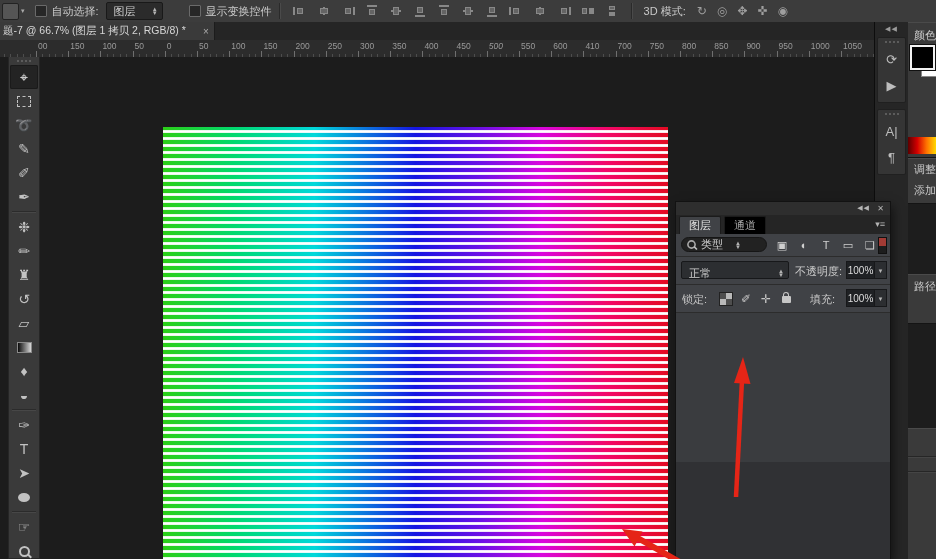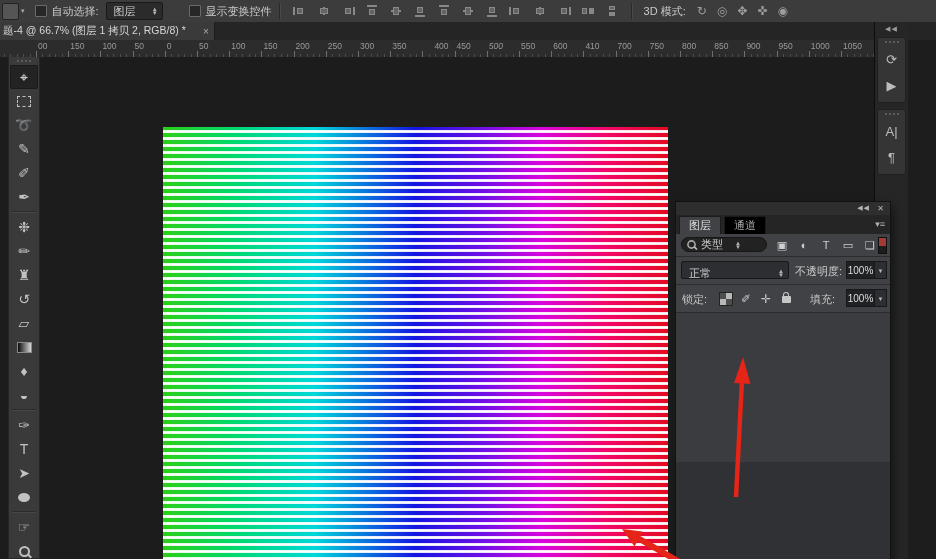--- a/index.html
+++ b/index.html
@@ -221,21 +221,21 @@
         <span class="g3d">↻</span>
         <span class="g3d">◎</span>
         <span class="g3d">✥</span>
         <span class="g3d">✜</span>
         <span class="g3d">◉</span>
       </span>
   </div>
 
   <div id="tabbar" class="abs">
     <div id="doctab">
-      <span class="ttl">题-4 @ 66.7% (图层 1 拷贝 2, RGB/8) *</span>
+      <span class="ttl">题-7 @ 66.7% (图层 1 拷贝 2, RGB/8) *</span>
       <span class="cls">×</span>
     </div>
   </div>
 
   <div id="ruler" class="abs">
       <div class="tick minor" style="left: 3.8px; height: 3px;"></div>
       <div class="tick minor" style="left: 10.2px; height: 3px;"></div>
       <div class="tick minor" style="left: 16.7px; height: 3px;"></div>
       <div class="tick minor" style="left: 23.1px; height: 3px;"></div>
       <div class="tick minor" style="left: 29.6px; height: 3px;"></div>
@@ -388,21 +388,21 @@
       <span class="rlabel" style="left: 263.4px;">150</span>
       <div class="tick" style="left: 293.6px; height: 6px;"></div>
       <span class="rlabel" style="left: 295.6px;">200</span>
       <div class="tick" style="left: 325.8px; height: 6px;"></div>
       <span class="rlabel" style="left: 327.8px;">250</span>
       <div class="tick" style="left: 358px; height: 6px;"></div>
       <span class="rlabel" style="left: 360px;">300</span>
       <div class="tick" style="left: 390.2px; height: 6px;"></div>
       <span class="rlabel" style="left: 392.2px;">350</span>
       <div class="tick" style="left: 422.4px; height: 6px;"></div>
-      <span class="rlabel" style="left: 424.4px; margin-left: 10px;">400</span>
+      <span class="rlabel" style="left: 424.4px;">400</span>
       <div class="tick" style="left: 454.6px; height: 6px;"></div>
       <span class="rlabel" style="left: 456.6px;">450</span>
       <div class="tick" style="left: 486.8px; height: 6px;"></div>
       <span class="rlabel" style="left: 488.8px; font-style: italic;">500</span>
       <div class="tick" style="left: 519px; height: 6px;"></div>
       <span class="rlabel" style="left: 521px;">550</span>
       <div class="tick" style="left: 551.2px; height: 6px;"></div>
       <span class="rlabel" style="left: 553.2px;">600</span>
       <div class="tick" style="left: 583.4px; height: 6px;"></div>
       <span class="rlabel" style="left: 585.4px;">410</span>
@@ -482,20 +482,39 @@
         <div class="dock-box">
           <div class="grip">
             <i></i>
           </div>
           <div class="dock-ic">A|</div>
           <div class="dock-ic">¶</div>
         </div>
       </div>
   </div>
 
+  <div id="sliver" class="abs">
+    <div class="sl-box" style="top:0;height:134px;">
+      <div class="sl-title">颜色</div>
+      <div class="bgsw"></div>
+      <div class="fgsw"></div>
+      <div class="ramp"></div>
+    </div>
+    <div class="sl-box" style="top:136px;height:44px;">
+      <div class="sl-title" style="padding-top:3px;">调整</div>
+      <div class="sl-title" style="padding-top:6px;">添加</div>
+    </div>
+    <div class="sl-box" style="top:252px;height:48px;">
+      <div class="sl-title" style="padding-top:4px;">路径</div>
+    </div>
+    <div class="sl-box" style="top:406px;height:131px;">
+      <div class="hline" style="top:27px;"></div>
+      <div class="hline" style="top:42px;"></div>
+    </div>
+  </div>
 
   <div id="layers" class="abs">
     <div id="lp-titlebar">
       <span class="tb-ic" style="right:20px;">◀◀</span>
       <span class="tb-ic" style="right:5px;font-size:8px;">✕</span>
     </div>
     <div id="lp-tabsrow">
       <span class="lp-tab active">图层</span>
       <span class="lp-tab">通道</span>
       <span id="lp-menu">▾≡</span>

